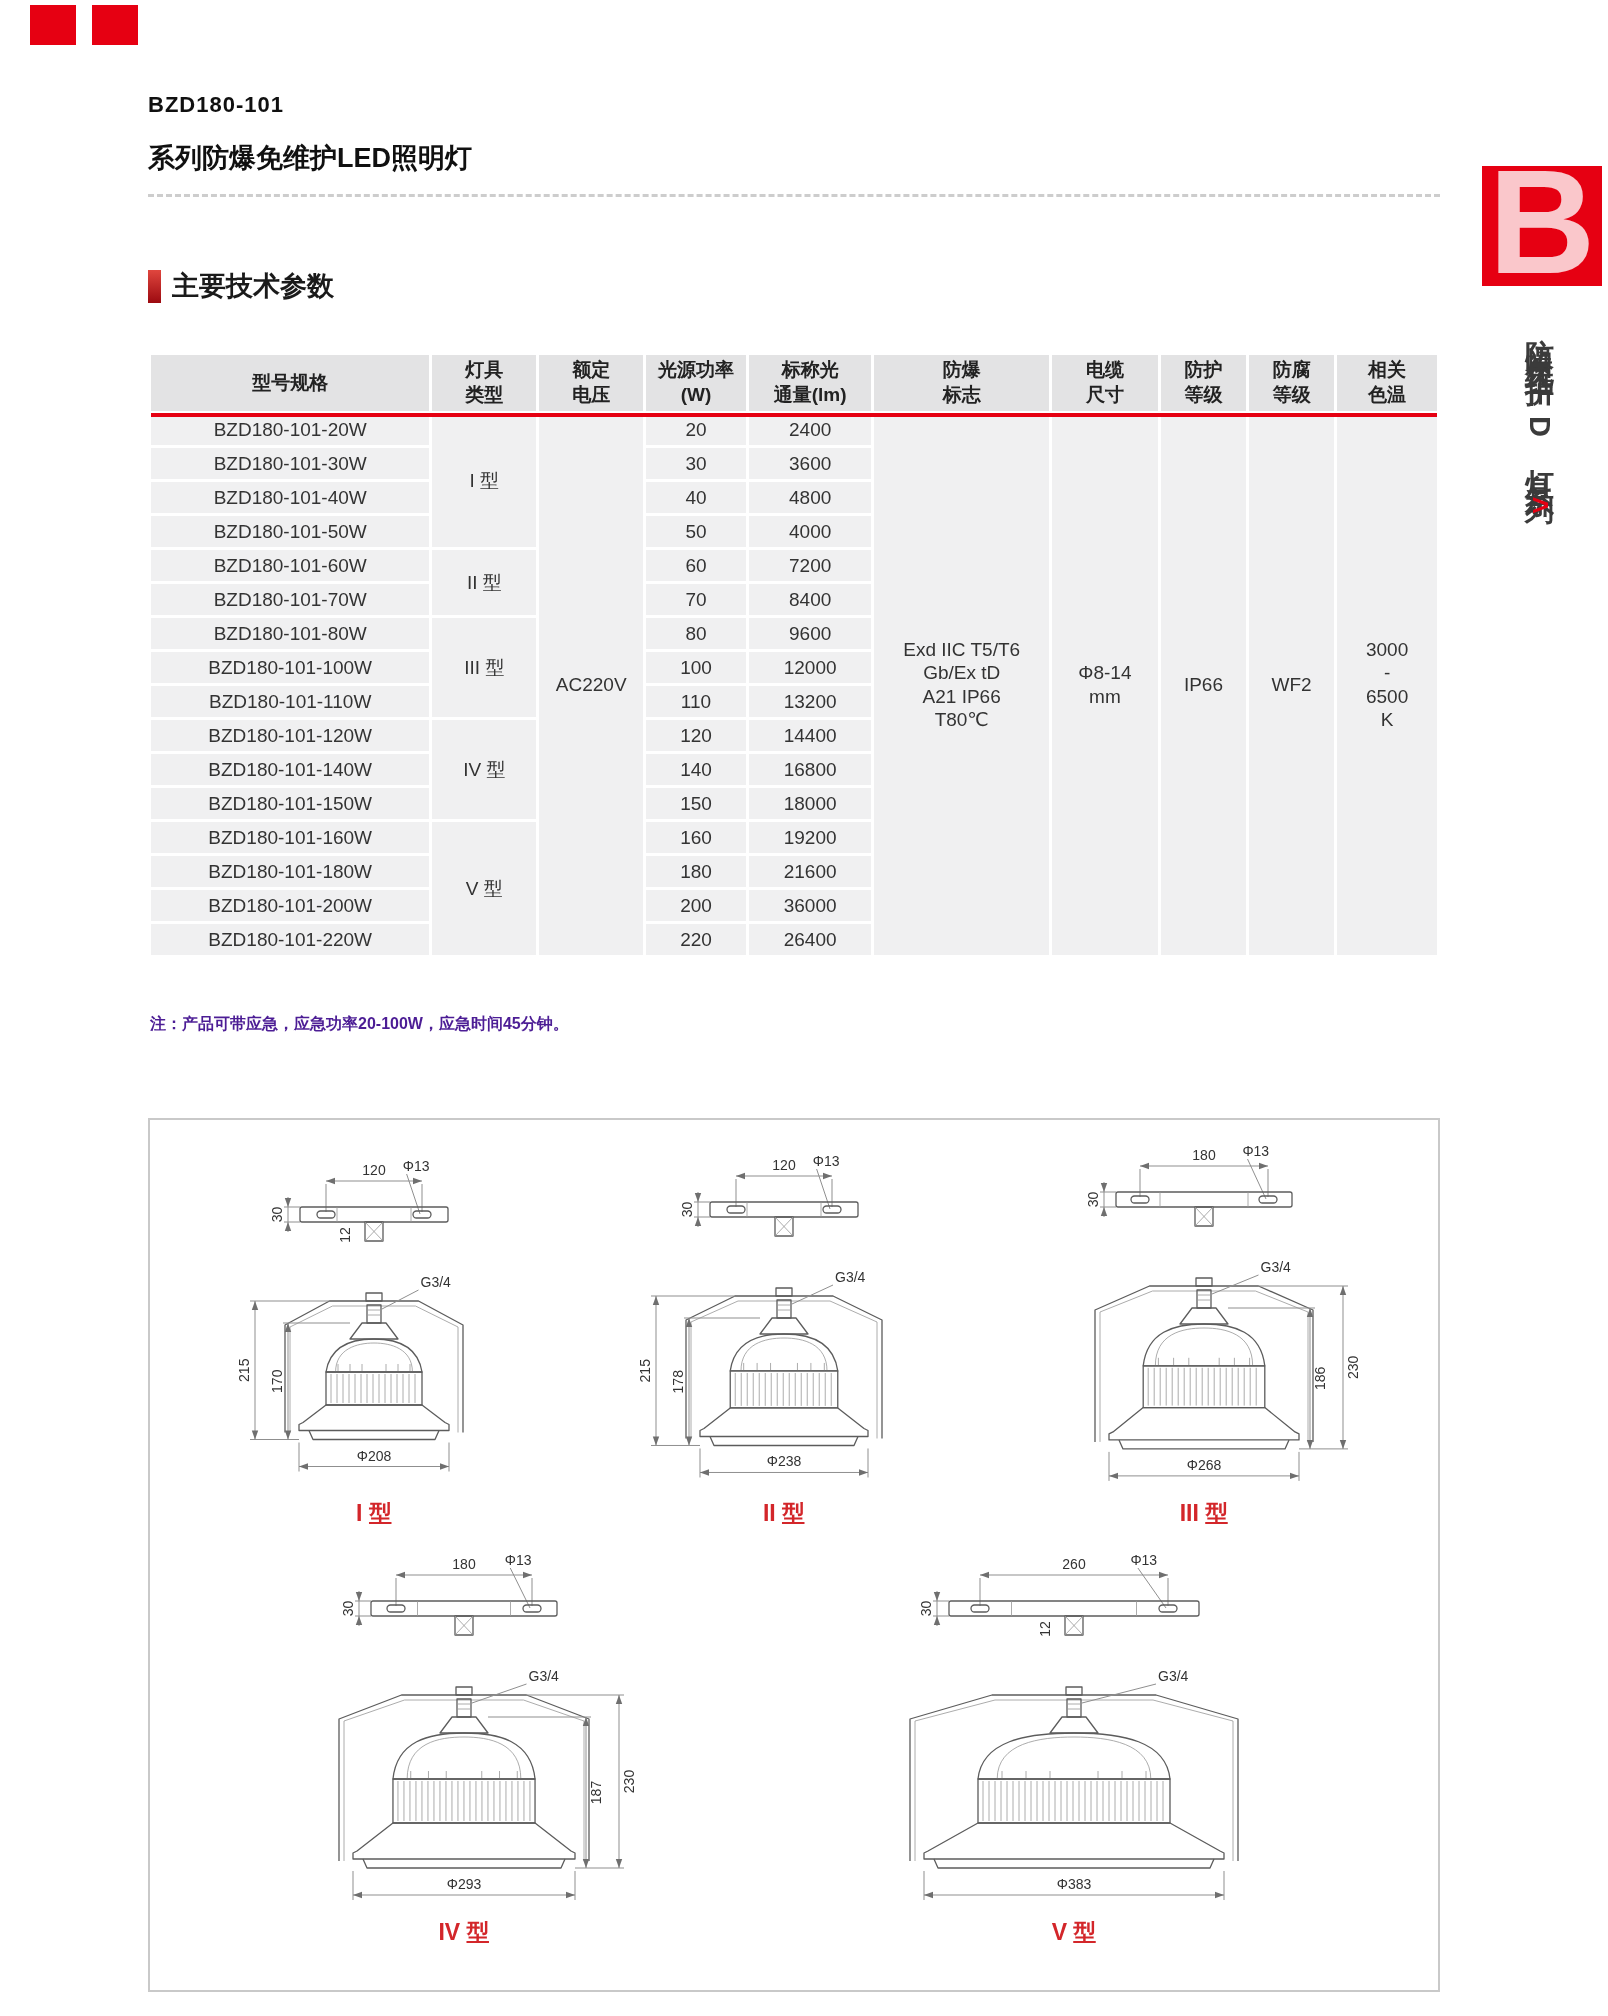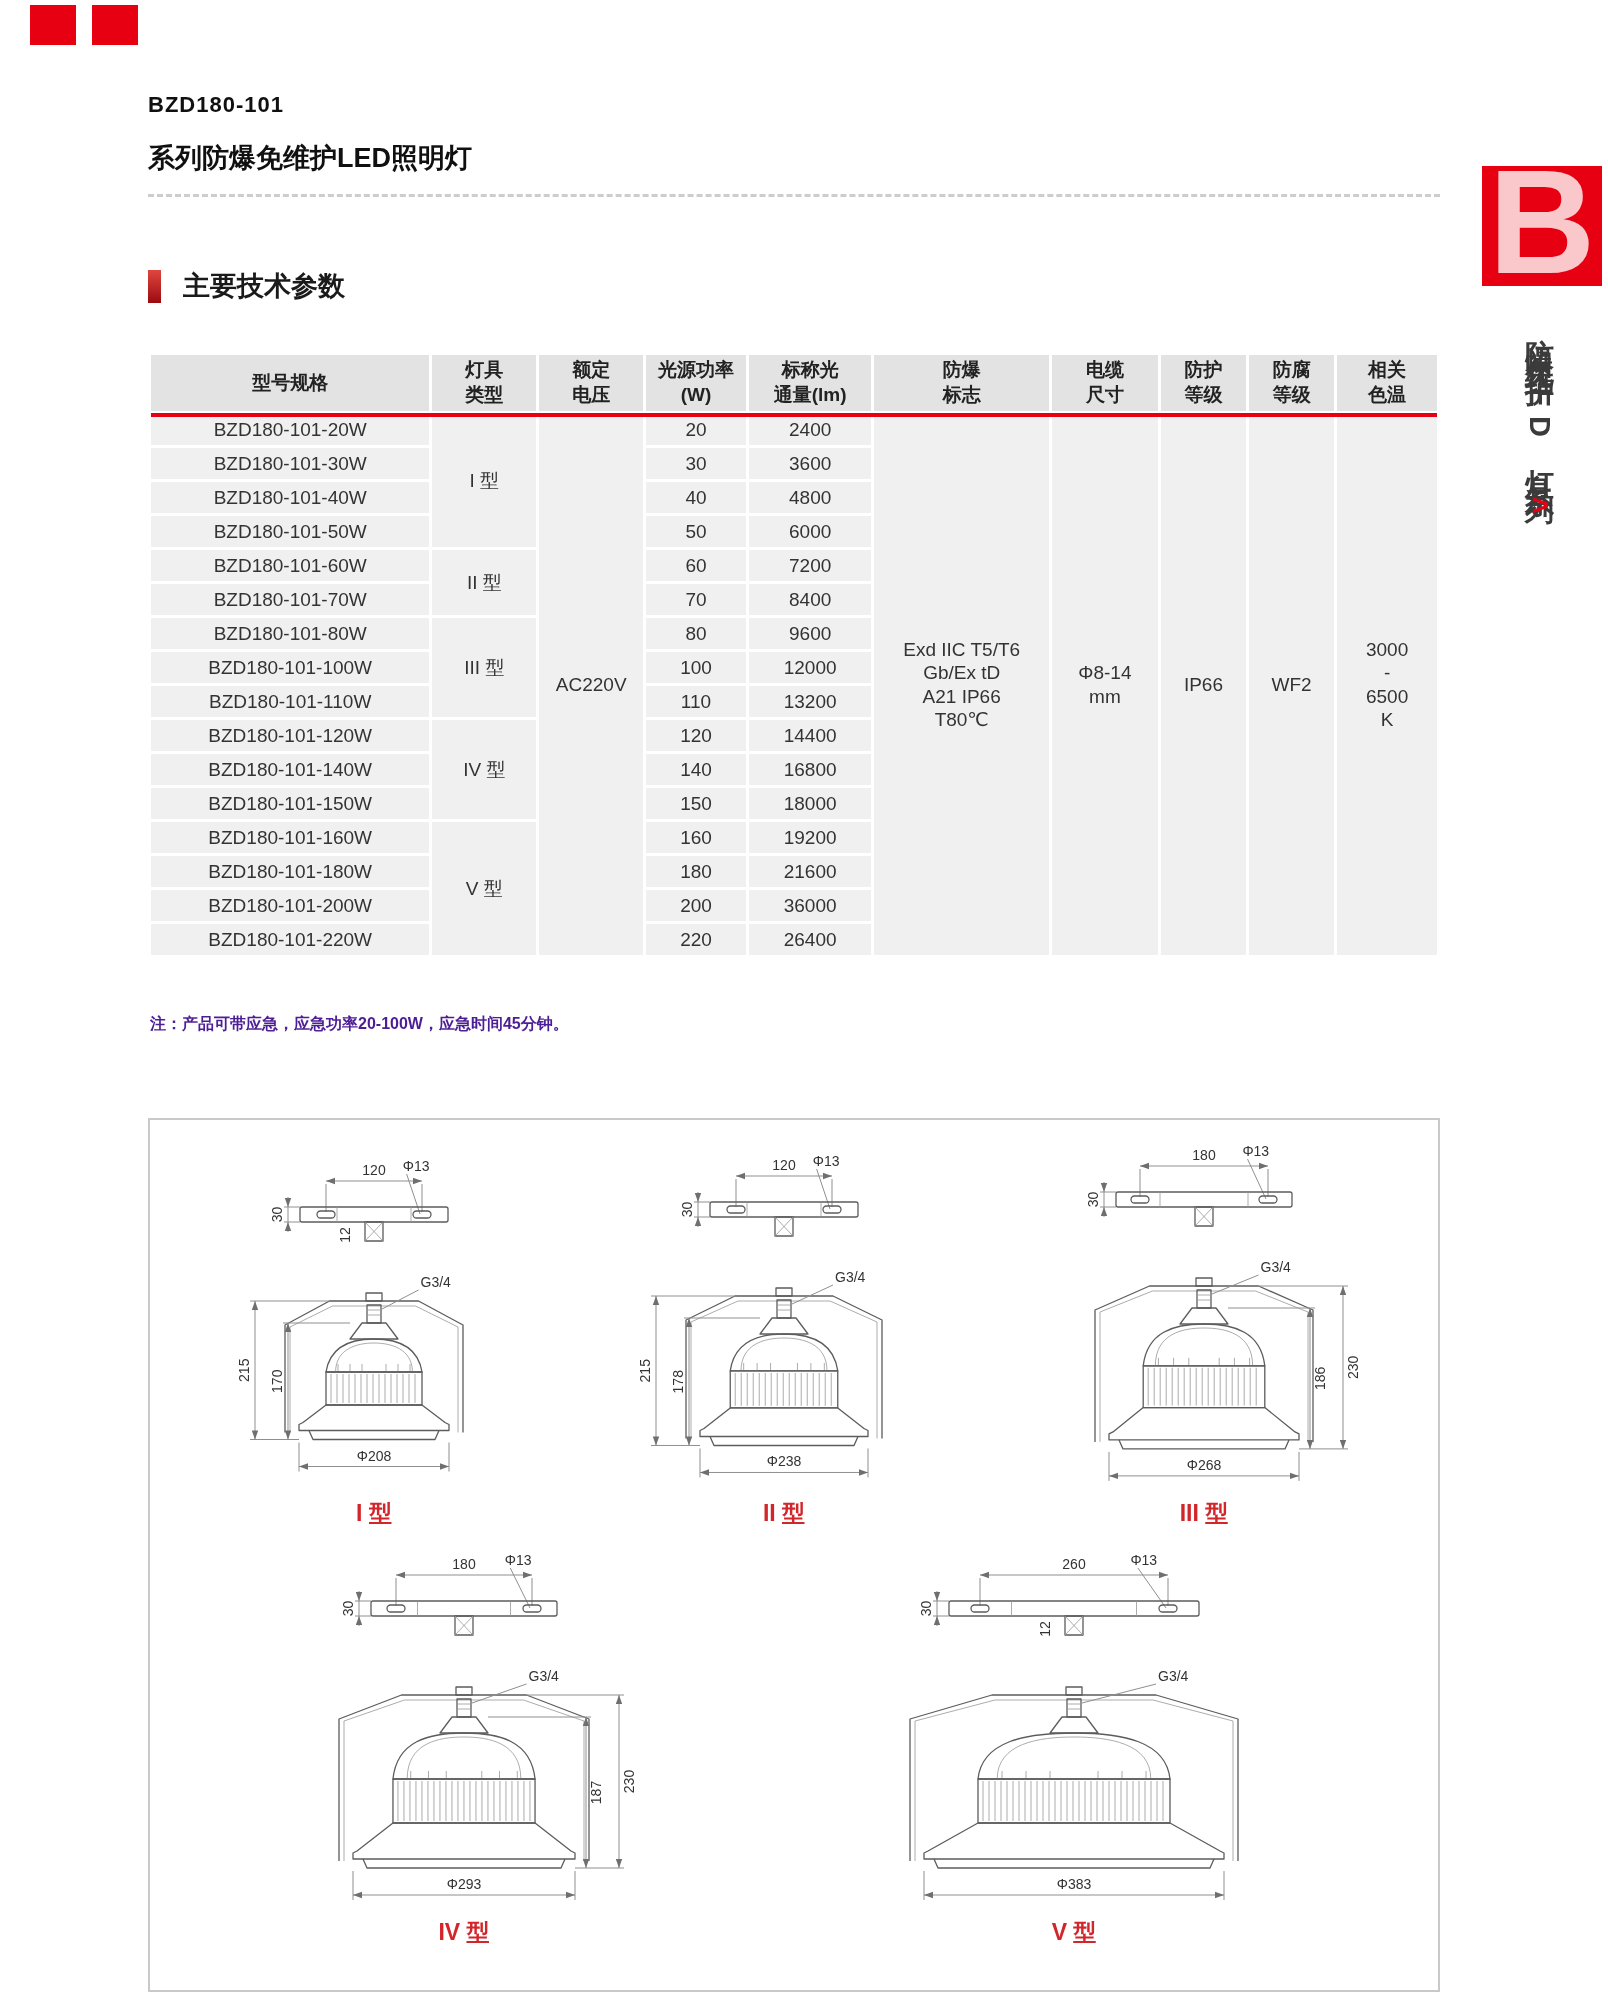--- a/index.html
+++ b/index.html
@@ -19,21 +19,21 @@
 
   
   .bblock{position:absolute;left:1482px;top:166px;width:120px;height:120px;background:#e60012;
           overflow:hidden;display:flex;align-items:center;justify-content:center}
   .bblock span{font-size:148px;line-height:1;font-weight:bold;color:rgba(255,255,255,.78);margin-top:-8px}
   .vtext{position:absolute;left:1520px;top:316px;writing-mode:vertical-rl;text-orientation:mixed;
          font-size:29px;font-weight:bold;color:#3b3b3b;letter-spacing:9px;white-space:nowrap}
   .vtext .arrow{color:#e60012;text-orientation:upright;letter-spacing:0;margin-top:6px;font-size:30px}
 
   
-  .sec-head{position:absolute;left:148px;width:1292px;display:flex;align-items:center;gap:22px;
+  .sec-head{position:absolute;left:148px;width:1292px;display:flex;align-items:center;gap:11px;
             font-size:27px;font-weight:bold;color:#1a1a1a}
   .red-bar{width:13px;height:33px;background:linear-gradient(180deg,#e0463e,#9c0a10);flex:0 0 auto}
   #sec-specs{top:268px}
   #sec-dims{top:1054px}
 
   
   .tblwrap{position:absolute;left:148px;top:352px;width:1292px}
   table{width:100%;border-collapse:separate;border-spacing:3px;table-layout:fixed}
   th{background:#e3e3e4;font-size:19px;font-weight:bold;color:#222;text-align:center;
      vertical-align:middle;height:56px;padding:2px 3px;line-height:1.3}
@@ -134,21 +134,21 @@
             <td>3600</td>
           </tr>
           <tr>
             <td>BZD180-101-40W</td>
             <td>40</td>
             <td>4800</td>
           </tr>
           <tr>
             <td>BZD180-101-50W</td>
             <td>50</td>
-            <td>6000</td>
+            <td>4000</td>
           </tr>
           <tr>
             <td>BZD180-101-60W</td>
             <td rowspan="2">II 型</td>
             <td>60</td>
             <td>7200</td>
           </tr>
           <tr>
             <td>BZD180-101-70W</td>
             <td>70</td>

